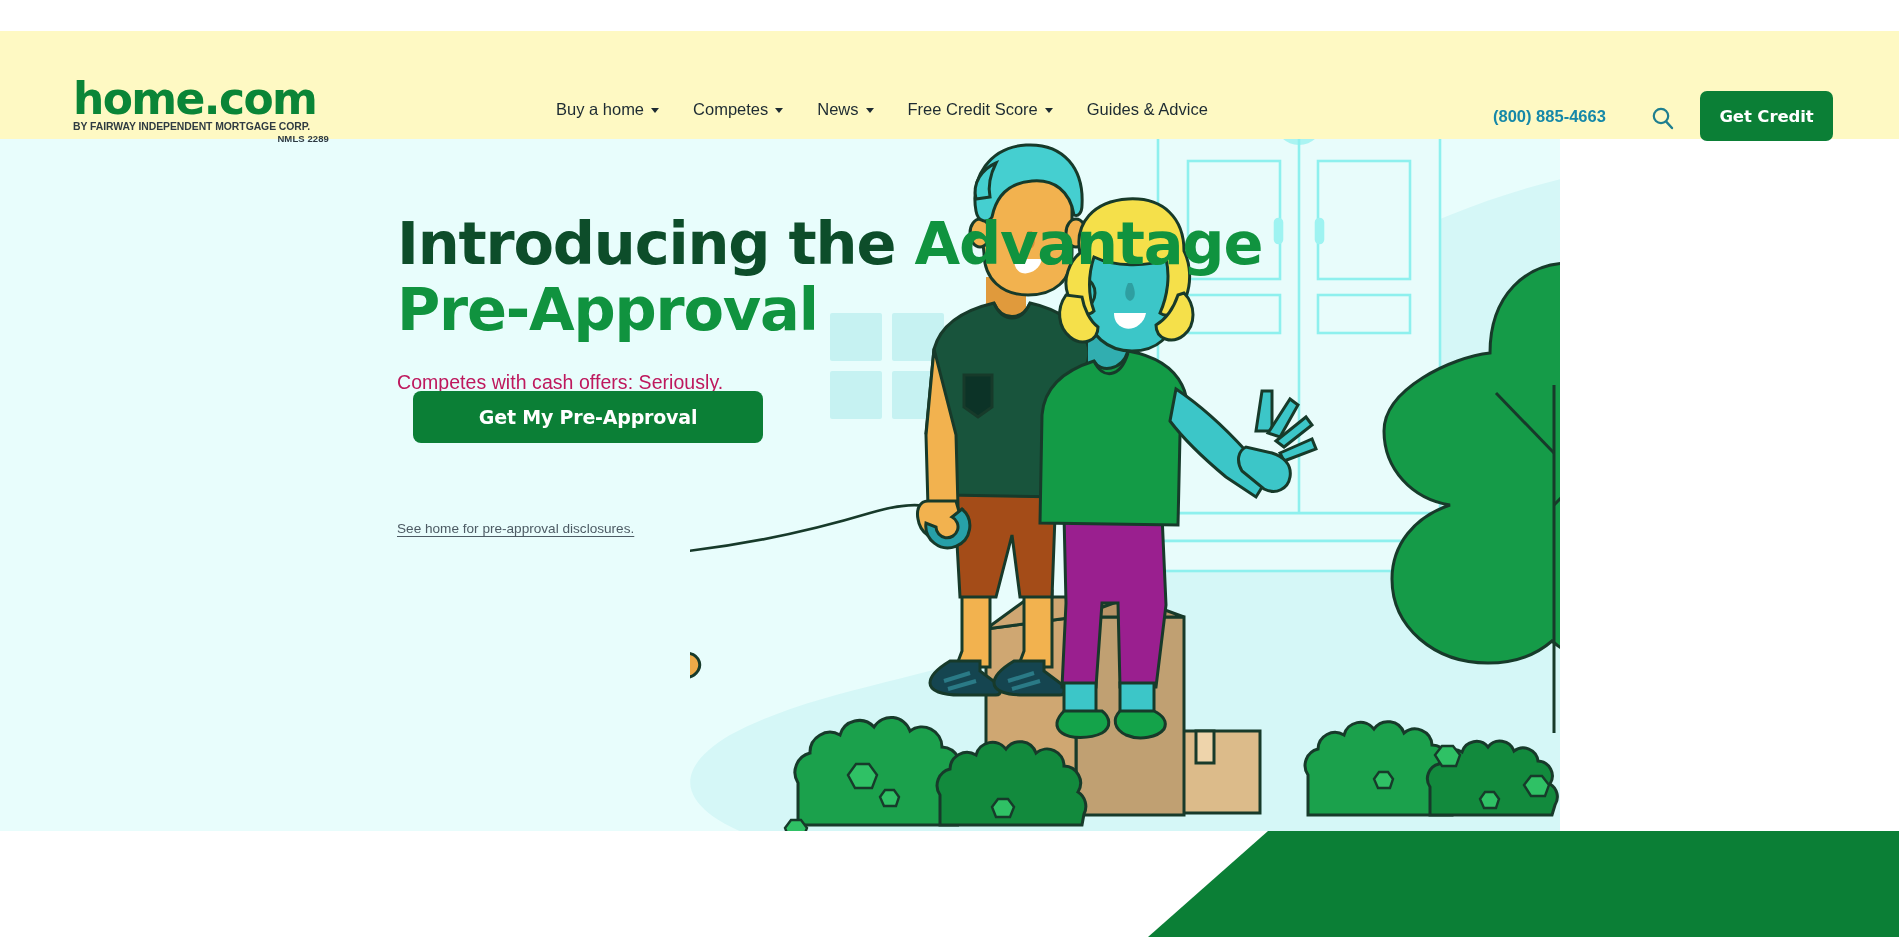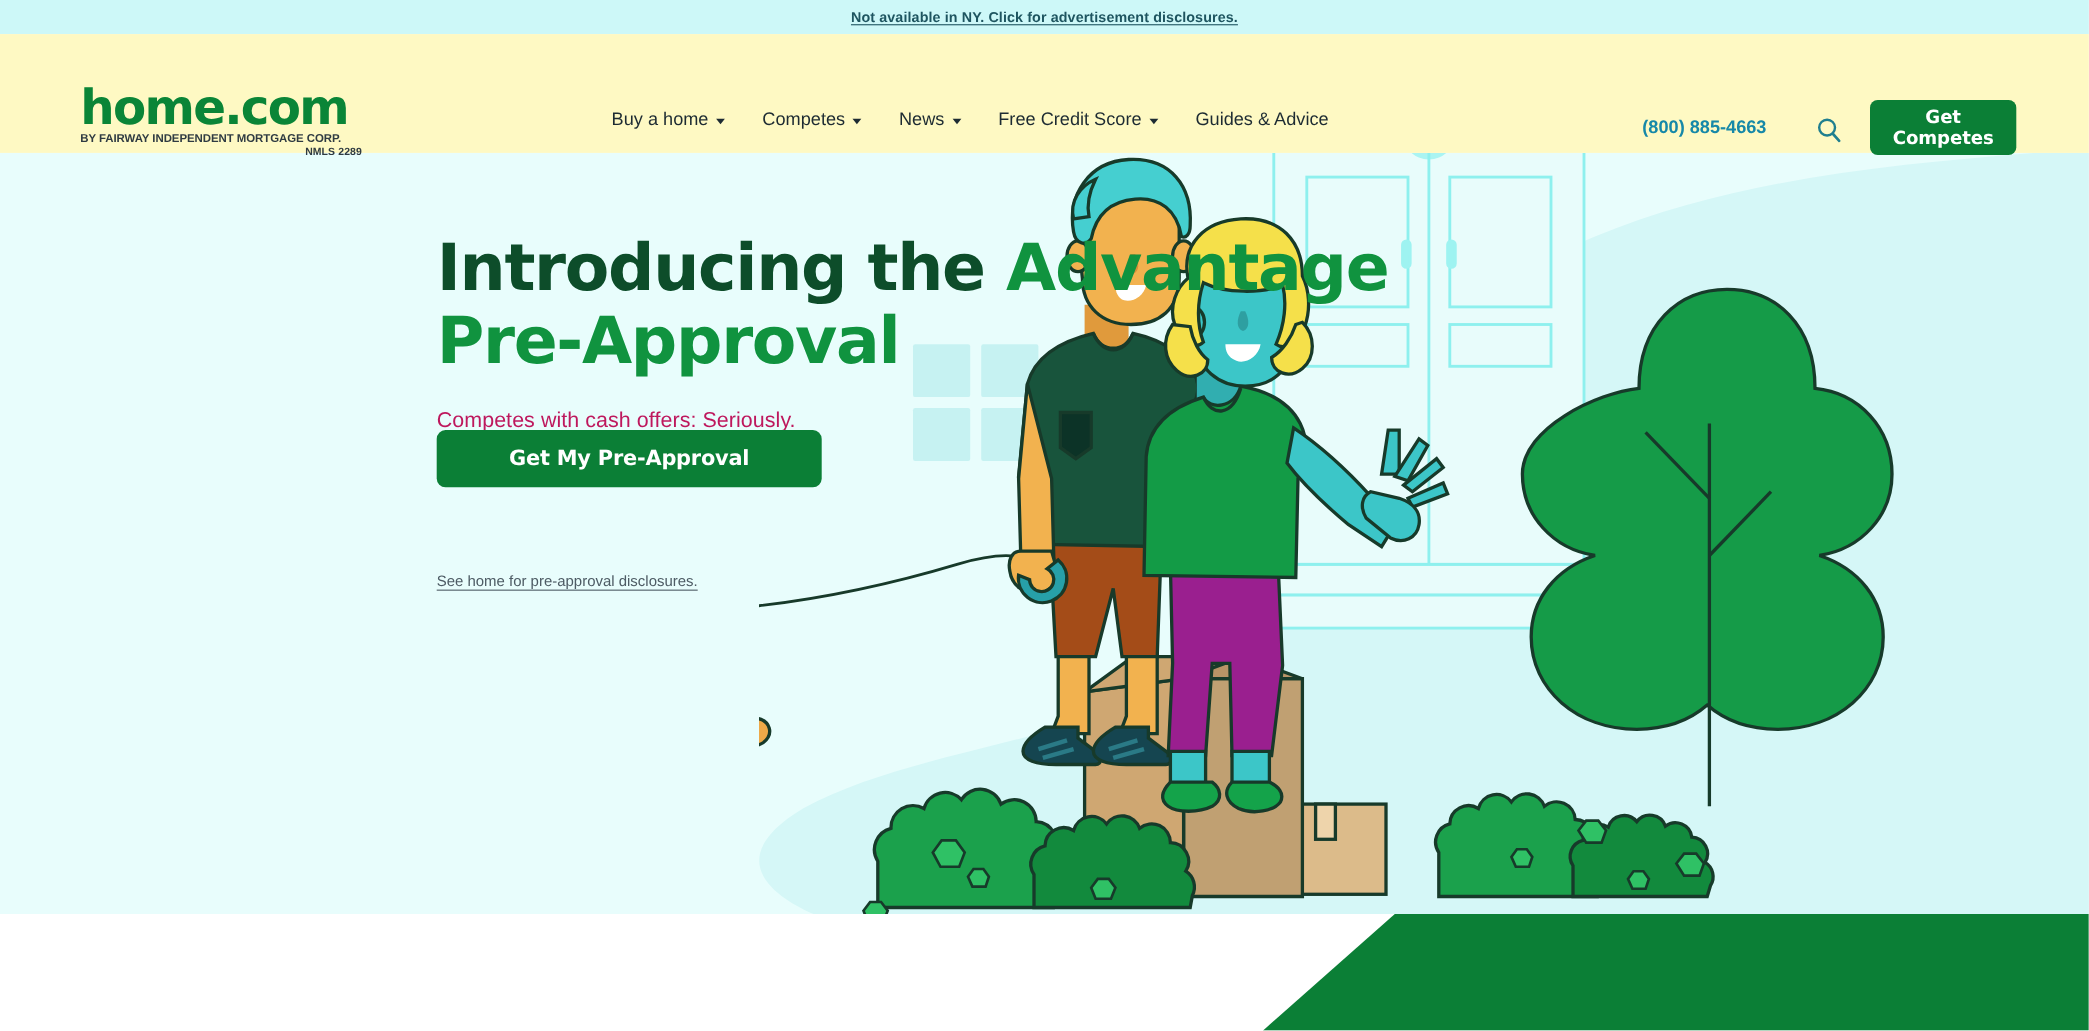--- a/index.html
+++ b/index.html
@@ -159,21 +159,21 @@
     font-size: 16.5px;
     font-weight: 700;
     letter-spacing: -.1px;
     cursor: pointer;
   }
 
   
   .hero {
     position: absolute;
     left: 0; top: 139px;
-    width: 1899px;
+    width: 1560px;
     height: 692px;
     background: #e8fdfc;
     overflow: hidden;
   }
   .hero-illus {
     position: absolute;
     left: 690px;
     top: -4px;
     width: 1210px;
     height: 700px;
@@ -197,21 +197,21 @@
   .headline .hl-accent { color: #10933f; }
   .subhead {
     margin: 26px 0 0 0;
     font-size: 19.5px;
     color: #be185d;
     line-height: 1.4;
     letter-spacing: .05px;
   }
   .cta-preapproval {
     position: absolute;
-    left: 0;
+    left: 16px;
     top: 180px;
     width: 350px;
     height: 52px;
     background: #0b7f36;
     border: none;
     border-radius: 8px;
     color: #ffffff;
     font-family: "DejaVu Sans", sans-serif;
     font-size: 19px;
     font-weight: 700;
@@ -238,23 +238,20 @@
     height: 106px;
     background: #ffffff;
     overflow: hidden;
   }
 </style>
 </head>
 <body>
 
 <div class="page">
 
-  <div class="topbar">
-    <a class="topbar-link">Not available in NY. Click for advertisement disclosures.</a>
-  </div>
 
   <header class="header">
 
     <div class="logo">
       <span class="logo-word">home.com</span>
       <span class="logo-sub">BY FAIRWAY INDEPENDENT MORTGAGE CORP.</span>
       <span class="logo-nmls">NMLS 2289</span>
     </div>
 
     <nav class="nav">
@@ -281,21 +278,21 @@
 
     <a class="phone">(800) 885-4663</a>
 
     <div class="search-btn">
       <svg width="26" height="26" viewBox="0 0 26 26">
         <circle cx="11" cy="11" r="7.2" fill="none" stroke="#1f7f8f" stroke-width="2.2"></circle>
         <line x1="16.2" y1="16.6" x2="22" y2="23" stroke="#1f7f8f" stroke-width="2.4" stroke-linecap="round"></line>
       </svg>
     </div>
 
-    <button class="cta-started">Get Competes</button>
+    <button class="cta-started">Get Credit</button>
   </header>
 
   <section class="hero">
 
     <svg class="hero-illus" viewBox="0 0 1210 700">
       <defs>
         <clipPath id="heroClip">
             <rect x="0" y="0" width="1210" height="700"></rect>
           </clipPath>
       </defs>

